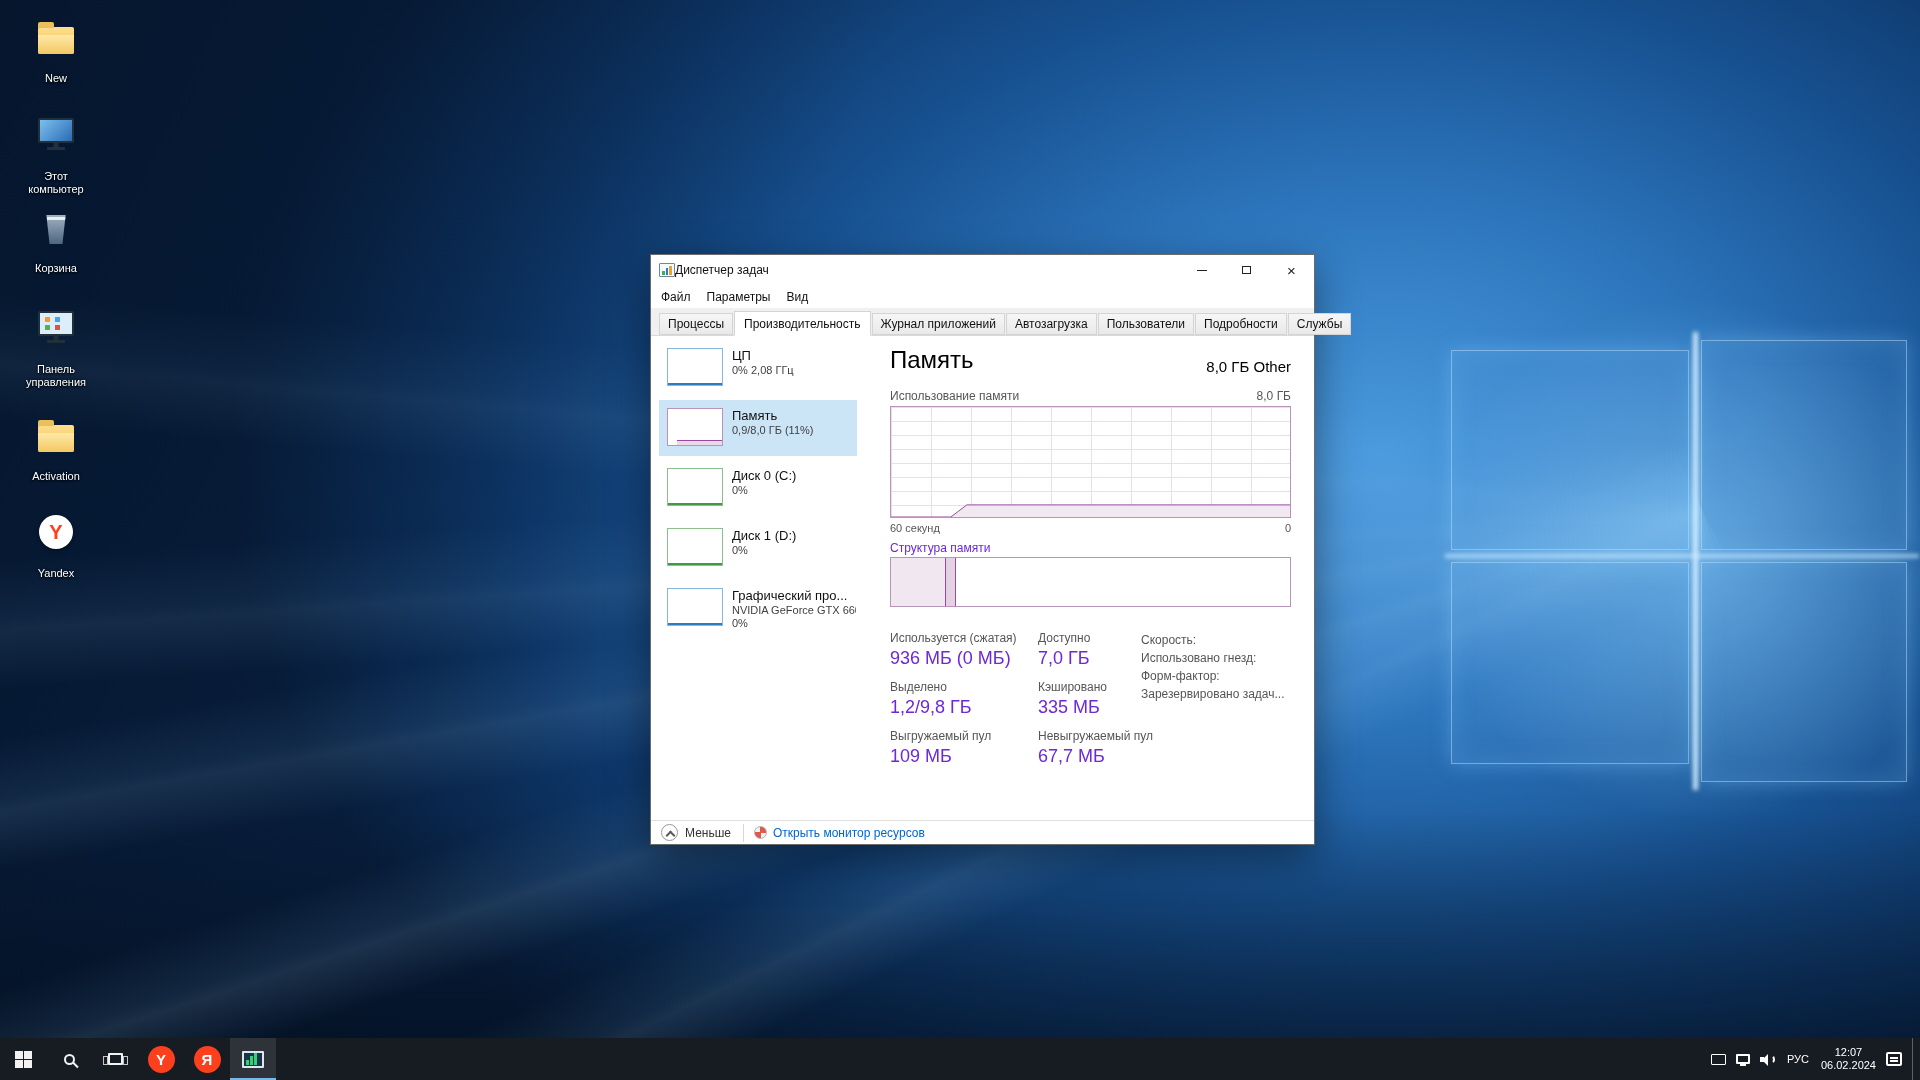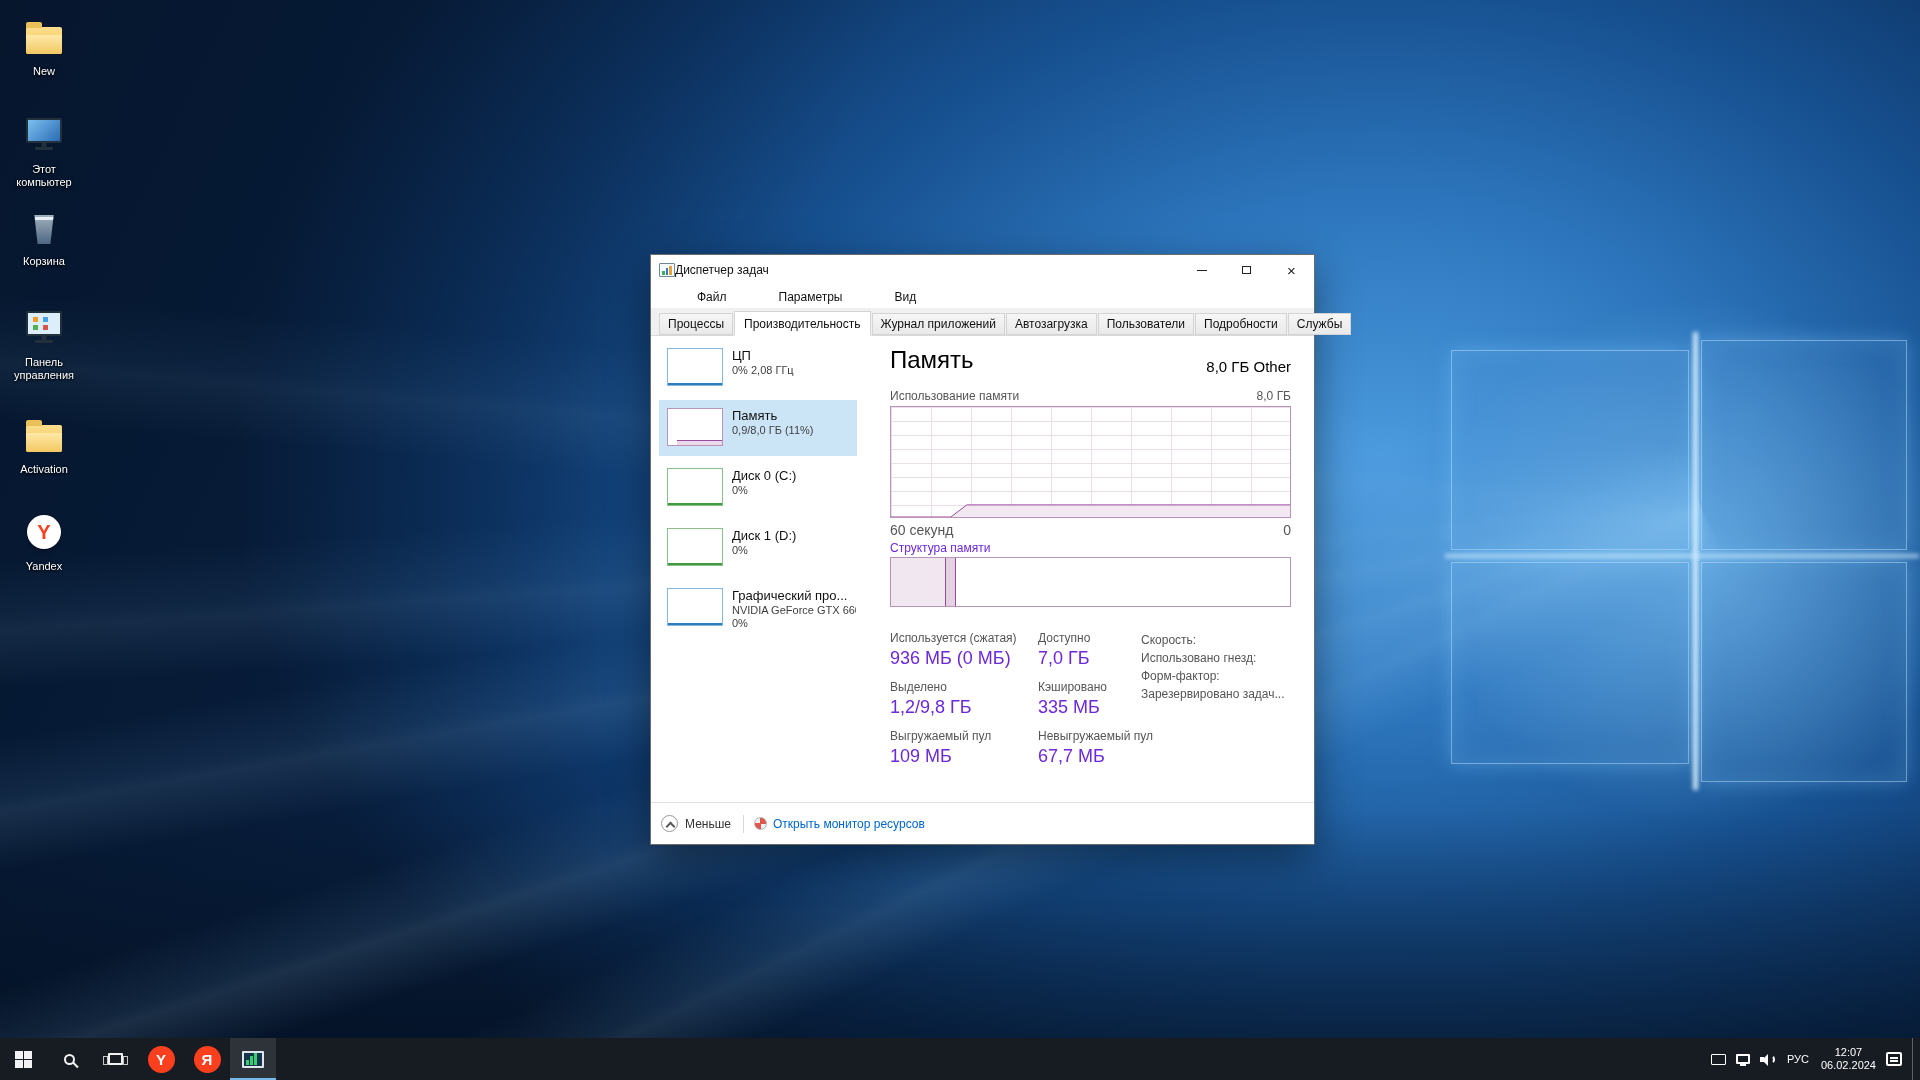--- a/index.html
+++ b/index.html
@@ -25,21 +25,21 @@
   .pane { position:absolute; background:rgba(120,180,240,.10); border:1px solid rgba(190,228,255,.5);
     box-shadow:0 0 18px rgba(130,200,255,.35), inset 0 0 26px rgba(130,200,255,.18); }
   .p-tl{ left:0; top:10px; width:238px; height:200px; }
   .p-tr{ left:250px; top:0; width:206px; height:210px; }
   .p-bl{ left:0; top:222px; width:238px; height:202px; }
   .p-br{ left:250px; top:222px; width:206px; height:220px; }
   .glow-v{ position:absolute; left:242px; top:-8px; width:5px; height:458px; background:rgba(220,242,255,.9); filter:blur(2px); }
   .glow-h{ position:absolute; left:-6px; top:214px; width:474px; height:4px; background:rgba(205,235,255,.7); filter:blur(2px); }
 
   
-  .dicon { position:absolute; left:8px; width:72px; display:flex; flex-direction:column; align-items:center; gap:11px; z-index:5; }
+  .dicon { position:absolute; left:20px; width:72px; display:flex; flex-direction:column; align-items:center; gap:18px; z-index:5; }
   .d0{top:14px}.d1{top:112px}.d2{top:204px}.d3{top:305px}.d4{top:412px}.d5{top:509px}
   .dlabel { color:#fff; font-size:11px; line-height:13px; text-align:center; text-shadow:0 1px 2px rgba(0,0,0,.95), 0 0 3px rgba(0,0,0,.6); }
   .ico { height:40px; display:flex; align-items:flex-end; justify-content:center; }
   .folder { width:36px; height:27px; background:linear-gradient(#ffdf8e,#eebc4e); border-radius:2px; position:relative; }
   .folder::before { content:''; position:absolute; top:-5px; left:0; width:16px; height:6px; background:#e9c05a; border-radius:2px 2px 0 0; }
   .folder::after { content:''; position:absolute; left:0; right:0; bottom:0; height:19px; background:linear-gradient(#ffe9a8,#f2c863); border-radius:0 0 2px 2px; }
   .monitor { width:36px; height:25px; border:2px solid #22303c; border-radius:2px; background:linear-gradient(135deg,#7cc0f0,#2a6cb4); position:relative; margin-bottom:9px; }
   .monitor::before { content:''; position:absolute; left:50%; bottom:-7px; transform:translateX(-50%); width:5px; height:5px; background:#22303c; }
   .monitor::after { content:''; position:absolute; left:50%; bottom:-9px; transform:translateX(-50%); width:18px; height:3px; background:#22303c; border-radius:1px; }
   .monitor.cp { background:#ddeefb; }
@@ -83,21 +83,21 @@
   .titlebar { height:30px; display:flex; align-items:center; padding-left:8px; background:#fff; }
   .app-ico { width:16px; height:14px; border:1px solid #6f8795; background:#f4fafd; border-radius:1px; display:flex; align-items:flex-end; gap:1px; padding:1px 2px; }
   .app-ico i { width:3px; }
   .app-ico i:nth-child(1){height:4px;background:#3fae5a} .app-ico i:nth-child(2){height:7px;background:#2d7cc0} .app-ico i:nth-child(3){height:9px;background:#e8a33d}
   .wcontrols { margin-left:auto; display:flex; height:100%; }
   .wbtn { width:45px; height:100%; display:flex; align-items:center; justify-content:center; color:#222; }
   .glyph-min { width:10px; height:1px; background:#222; }
   .glyph-max { width:9px; height:8px; border:1px solid #222; }
   .glyph-close { font-size:15px; line-height:1; }
   .menubar { height:23px; display:flex; align-items:center; padding-left:2px; background:#fff; }
-  .menu-item { padding:3px 8px;margin-left:36px; }
+  .menu-item { padding:3px 8px; }
   .tabstrip { height:28px; background:#f0f0f0; border-bottom:1px solid #d9d9d9; padding:5px 0 0 8px; display:flex; align-items:flex-end; }
   .tab { font-size:12px; padding:3px 8px; background:linear-gradient(#f6f6f6,#e9e9e9); border:1px solid #d4d4d4; margin-right:1px; white-space:nowrap; }
   .tab.active { background:#fff; border-bottom-color:#fff; padding:5px 9px 4px; margin-bottom:-1px; position:relative; z-index:2; }
 
   .content { position:absolute; left:0; top:81px; right:0; bottom:42px; background:#fff; }
 
   
   .sidebar { position:absolute; left:0; top:0; bottom:0; width:218px; padding-top:4px; overflow:hidden; }
   .sb-item { display:flex; gap:9px; padding:8px 0 8px 8px; height:56px; width:198px; margin-left:8px; margin-bottom:4px; align-items:flex-start; }
   .sb-item.tall { height:70px; }
@@ -115,31 +115,31 @@
 
   
   .main { position:absolute; left:239px; right:23px; top:0; bottom:0; }
   .m-heading { position:absolute; left:0; top:10px; font-size:24px; font-weight:300; color:#000; }
   .m-total { position:absolute; right:0; top:22px; font-size:15px; color:#000; }
   .usage-row { position:absolute; left:0; right:0; top:53px; display:flex; justify-content:space-between; font-size:12px; color:#565656; }
   .graph { position:absolute; left:0; right:0; top:70px; height:112px; border:1px solid #b993b9; background:
       repeating-linear-gradient(to right, #e9dfe9 0 1px, transparent 1px 40px),
       repeating-linear-gradient(to bottom, #e9dfe9 0 1px, transparent 1px 14px), #fff; }
   .graph svg { position:absolute; inset:0; width:100%; height:100%; }
-  .under-row { position:absolute; left:0; right:0; top:186px; display:flex; justify-content:space-between; font-size:14px; color:#565656; }
+  .under-row { position:absolute; left:0; right:0; top:186px; display:flex; justify-content:space-between; font-size:11px; color:#565656; }
   .comp-label { position:absolute; left:0; top:205px; font-size:12px; color:#6d28d9; }
   .comp-bar { position:absolute; left:0; right:0; top:221px; height:50px; border:1px solid #b993b9; display:flex; background:#fff; }
   .stats { position:absolute; left:0; top:295px; display:grid; grid-template-columns:148px 103px; row-gap:11px; }
   .stat-label { font-size:12px; color:#565656; white-space:nowrap; margin-bottom:3px; }
   .stat-value { font-size:18px; font-weight:300; color:#6d28d9; white-space:nowrap; }
   .info { position:absolute; left:251px; top:295px; width:150px; font-size:12px; color:#565656; line-height:18px; }
   .info div { white-space:nowrap; }
 
   
-  .wfooter { position:absolute; left:0; right:0; bottom:0; height:42px; border-top:1px solid #e0e0e0; display:flex; align-items:center; padding-left:10px; background:#fff; }
+  .wfooter { position:absolute; left:0; right:0; bottom:0; height:24px; border-top:1px solid #e0e0e0; display:flex; align-items:center; padding-left:10px; background:#fff; }
   .less-btn { display:flex; align-items:center; gap:7px; font-size:12px; color:#333; }
   .chev-circle { width:17px; height:17px; border:1px solid #979797; border-radius:50%; position:relative; }
   .chev-circle::after { content:''; position:absolute; left:5px; top:7px; width:5px; height:5px; border-left:2px solid #5a5a5a; border-top:2px solid #5a5a5a; transform:rotate(45deg); }
   .v-sep { width:1px; height:18px; background:#d8d8d8; margin:0 10px 0 12px; }
   .resmon-link { display:flex; align-items:center; gap:6px; font-size:12px; color:#0066cc; text-decoration:none; }
   .rm-icon { width:13px; height:13px; border-radius:50%; border:1px solid #b0b0b0;
     background:conic-gradient(#e2574c 0 28%, #f2f2f2 28% 50%, #e2574c 50% 78%, #f2f2f2 78%); }
 </style>
 </head>
 <body>

